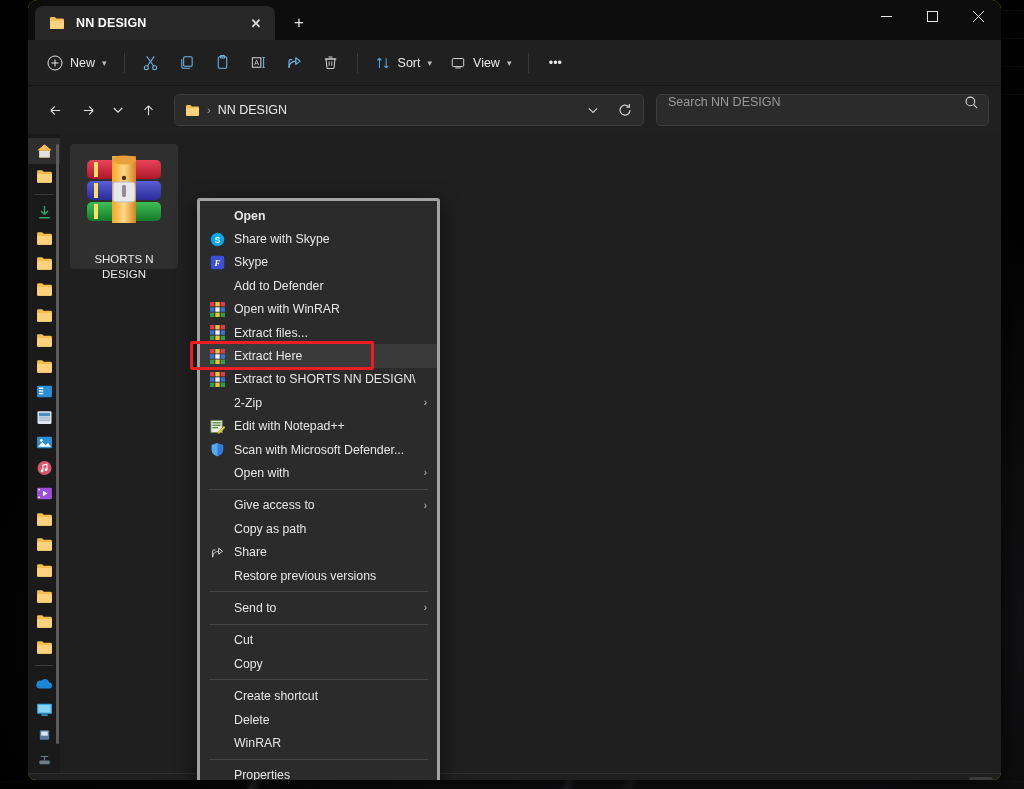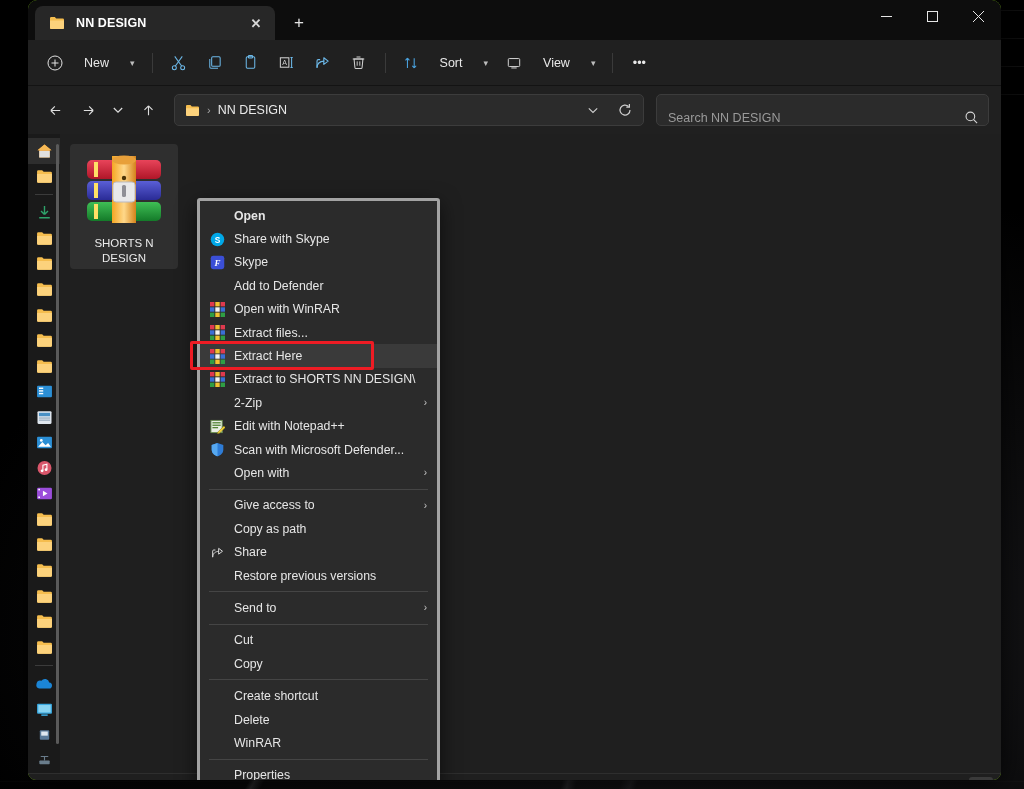--- a/index.html
+++ b/index.html
@@ -57,21 +57,21 @@
     color:#e6e6e6; font-size:11px;
   }
   
   .cmdbar{
     height:46px; background:#202020;
     display:flex; align-items:center; padding:0 10px;
     border-bottom:1px solid #131313;
   }
   .cbtn{
     height:32px; border-radius:5px; display:flex; align-items:center;
-    gap:21px; padding:0 9px; color:#e8e8e8; font-size:12.5px;
+    gap:7px; padding:0 9px; color:#e8e8e8; font-size:12.5px;
   }
   .icon-btn{ width:36px; justify-content:center; padding:0; }
   .sep{ width:1px; height:20px; background:#3a3a3a; margin:0 8px; }
   .chev{ font-size:9px; color:#bdbdbd; }
   
   .addrrow{
     height:48px; background:#202020; display:flex; align-items:center;
     padding:0 12px; gap:3px;
   }
   .navbtn{
@@ -87,21 +87,21 @@
   }
   .crumb-sep{ color:#a8a8a8; margin:0 7px; font-size:11px; }
   .addr-sp{ flex:1; }
   .addr-ic{
     width:24px; height:24px; display:flex; align-items:center;
     justify-content:center; color:#cfcfcf; font-size:11px; border-radius:4px;
   }
   .searchbox{
     width:333px; height:32px; margin-left:9px; background:#2b2b2b;
     border:1px solid #3c3c3c; border-radius:5px;
-    display:flex; align-items:flex-end; padding:0 9px 0 11px;
+    display:flex; align-items:flex-start; padding:0 9px 0 11px;
   }
   .searchbox input{
     flex:1; background:transparent; border:none; outline:none;
     color:#cfcfcf; font-size:12.5px; font-family:inherit;
   }
   .searchbox input::placeholder{ color:#9a9a9a; }
   
   .wbody{ display:flex; height:639px; background:#1f1f1f; }
   .sidebar{
     width:32px; background:#1a1a1a; padding-top:4px;
@@ -116,21 +116,21 @@
     background:#5a5a5a; border-radius:2px;
   }
   .content{ flex:1; position:relative; padding:10px 0 0 10px; }
   .fileitem{
     width:108px; height:125px; background:#2f2f2f;
     border-radius:4px; display:flex; flex-direction:column;
     align-items:center; justify-content:flex-start; padding-top:8px;
   }
   .fname{
     color:#eaeaea; font-size:11.5px; text-align:center;
-    margin-top:4px; line-height:15px; width:100px;
+    margin-top:20px; line-height:15px; width:100px;
   }
   
   .statusbar{
     height:29px; background:#1f1f1f; border-top:1px solid #2e2e2e;
     display:flex; align-items:center; padding:0 8px;
     color:#d2d2d2; font-size:11.5px;
   }
   .st-sp{ flex:1; }
   .vtog{
     width:24px; height:22px; display:flex; align-items:center;

